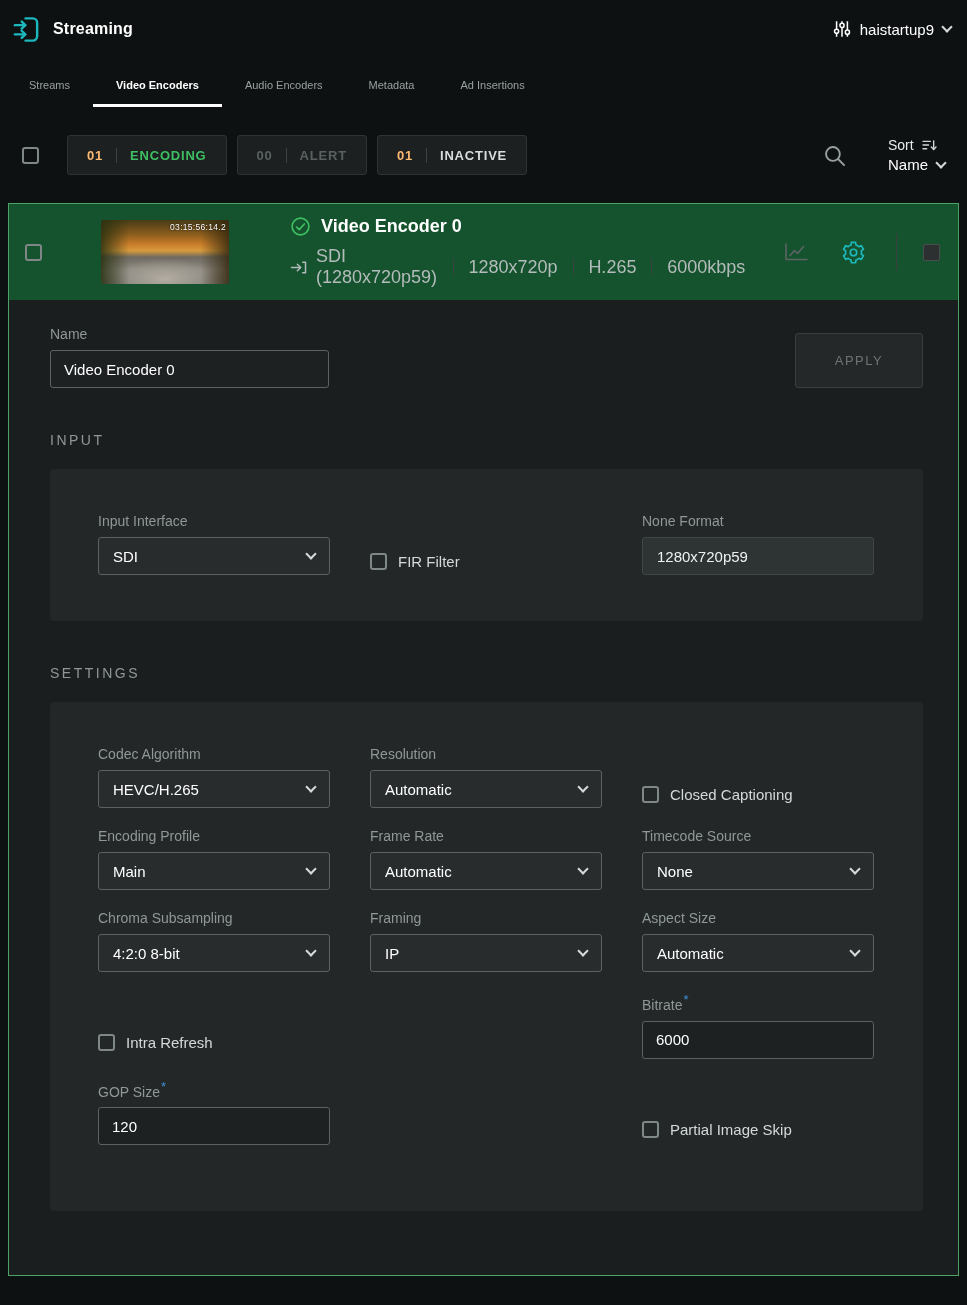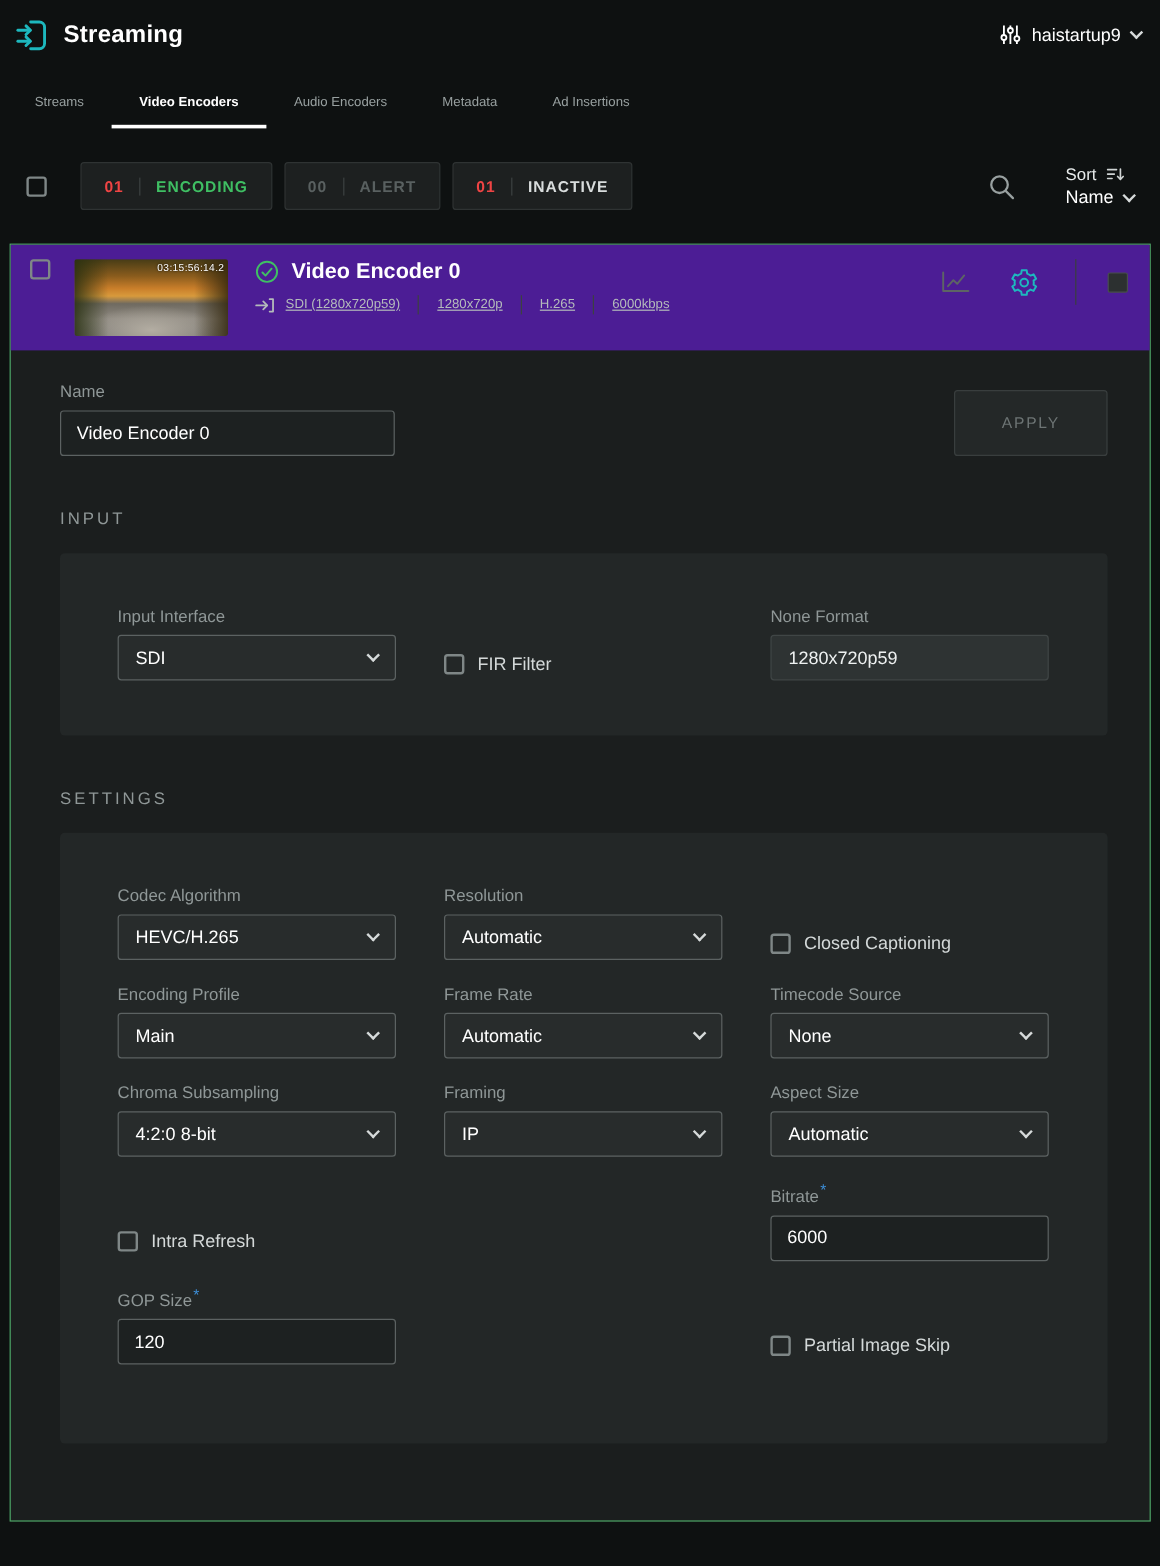--- a/index.html
+++ b/index.html
@@ -6,61 +6,61 @@
   html,body { background:#0e1111; }
   body {
     width:967px; min-height:1305px;
     font-family:"Liberation Sans", sans-serif;
     color:#fff; position:relative;
   }
 
   
   .topbar { height:58px; display:flex; align-items:center; justify-content:space-between; padding:0 16px 0 12px; }
   .brand { display:flex; align-items:center; gap:12px; }
-  .app-title { font-size:20px; font-weight:bold; color:#fff; letter-spacing:.2px; }
+  .app-title { font-size:16px; font-weight:bold; color:#fff; letter-spacing:.2px; }
   .user-menu { display:flex; align-items:center; gap:9px; cursor:pointer; }
   .user-name { font-size:15px; color:#fff; }
 
   
   .tabbar { display:flex; align-items:flex-end; height:49px; padding:0 6px; }
   .tab { padding:0 23px 13px 23px; font-size:11px; color:#98a0a0; cursor:pointer; border-bottom:3px solid transparent; }
   .tab.active { color:#fff; font-weight:bold; border-bottom-color:#fff; }
 
   
   .filter-row { height:96px; display:flex; align-items:center; padding:0 22px; }
   .checkbox { width:17px; height:17px; border:2px solid #7f8787; border-radius:3px; background:transparent; flex:0 0 auto; cursor:pointer; }
   .filter-buttons { display:flex; gap:10px; margin-left:28px; }
   .filter-btn { height:40px; padding:0 19px; display:flex; align-items:center; gap:13px;
     background:#1d2020; border:1px solid #2f3333; border-radius:3px; font-size:13px; letter-spacing:.8px; cursor:pointer; }
-  .filter-btn .count { color:#ef4444; font-weight:bold; }
+  .filter-btn .count { color:#fdba74; font-weight:bold; }
   .filter-btn .pipe { width:1px; height:15px; background:#3c4141; }
   .filter-btn .flabel { color:#d9dddd; font-weight:bold; }
   .filter-btn.encoding .flabel { color:#3fbf63; }
   .filter-btn.dimmed .count, .filter-btn.dimmed .flabel { color:#596060; }
   .spacer { flex:1; }
   .search-btn { margin-right:42px; cursor:pointer; display:flex; }
   .sort-block { display:flex; flex-direction:column; gap:3px; align-items:flex-start; }
   .sort-top { display:flex; align-items:center; gap:8px; font-size:14px; color:#e8ecec; }
   .sort-bottom { display:flex; align-items:center; gap:9px; font-size:15px; color:#fff; cursor:pointer; }
   .chev { width:8px; height:8px; border-right:2px solid #d6dada; border-bottom:2px solid #d6dada; transform:rotate(45deg); margin-top:-4px; }
 
   
   .card { margin:0 8px 8px 8px; border:1px solid #4ca365; background:#1b1e1e; padding-bottom:64px; }
-  .card-header { background:#4c1d95; display:flex; align-items:flex-start; padding:12px 18px 12px 16px; }
+  .card-header { background:#14532d; display:flex; align-items:center; padding:12px 18px 12px 16px;gap:39px; }
   .thumb { width:128px; height:64px; margin-left:20px; position:relative; overflow:hidden; border-radius:2px; flex:0 0 auto;
     background:
       linear-gradient(90deg, rgba(40,48,16,.85) 0%, rgba(40,48,16,0) 22%, rgba(40,48,16,0) 78%, rgba(52,40,14,.85) 100%),
       radial-gradient(ellipse 60% 45% at 50% 92%, #b3ada2 0%, rgba(179,173,162,0) 70%),
       linear-gradient(180deg, #473c16 0%, #8a5c1d 22%, #c97e2a 38%, #d89a3c 48%, #6f6a60 58%, #8f8a82 78%, #83807a 100%);
   }
   .timecode { position:absolute; top:2px; right:3px; font-size:8.5px; color:#fff; text-shadow:0 0 2px #000; letter-spacing:.3px; }
   .title-block { margin-left:22px; display:flex; flex-direction:column; gap:9px; }
   .title-row { display:flex; align-items:center; gap:10px; }
   .card-title { font-size:18px; font-weight:bold; color:#fff; }
-  .info-row { display:flex; align-items:center; gap:0; font-size:11px; color:#b4bbbb;text-decoration:underline; }
+  .info-row { display:flex; align-items:center; gap:0; font-size:18px; color:#b4bbbb; }
   .info-row .sep { width:1px; height:16px; background:#3c4141; margin:0 15px; }
   .info-row .itm { display:flex; align-items:center; gap:9px; }
   .hdr-actions { margin-left:auto; display:flex; align-items:center; }
   .icon-btn { display:flex; cursor:pointer; }
   .hdr-divider { width:1px; height:38px; background:#3a3f3f; margin:0 26px 0 30px; }
   .action-box { width:17px; height:17px; background:#2c3030; border:1px solid #484e4e; border-radius:2px; cursor:pointer; }
 
   
   .card-body { padding:26px 35px 0 41px; }
   .field-label { font-size:14px; color:#8f9797; margin-bottom:8px; display:block; }

